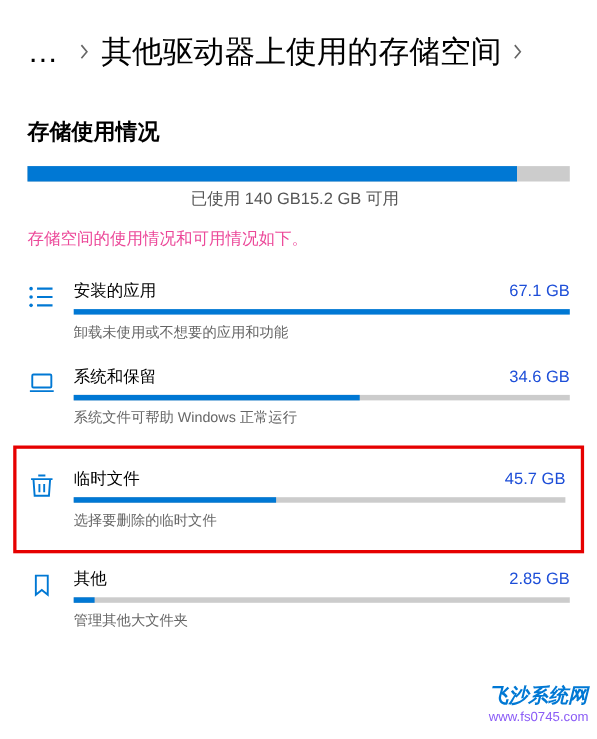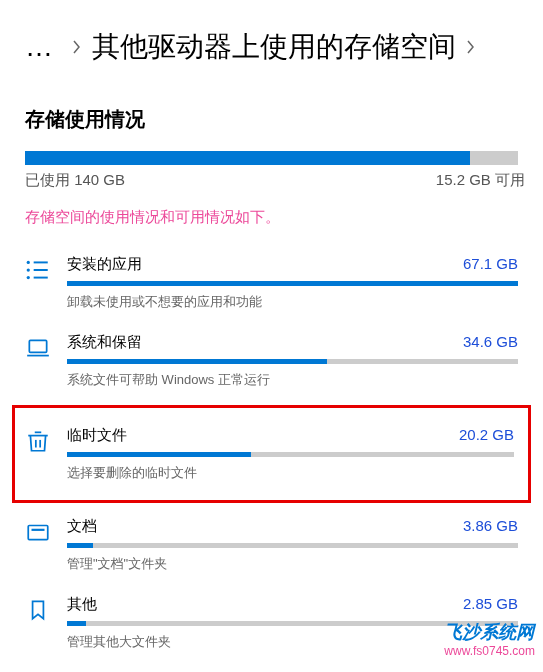--- a/index.html
+++ b/index.html
@@ -50,22 +50,22 @@
       background: #ccc;
       position: relative;
     }
     .main-bar-fill {
       height: 100%;
       background: #0078d4;
       width: 90.3%;
     }
     .main-stats {
       display: flex;
-      justify-content: space-between;
-      padding: 6px 18px 0 25px;
+      justify-content: center;
+      padding: 6px 32px 0 25px;
       font-size: 15px;
       color: #555;
     }
     .subtitle {
       padding: 18px 25px 18px 25px;
       font-size: 15px;
       color: #ec4899;
     }
     .category-list {
       padding: 0 25px;
@@ -128,21 +128,21 @@
       bottom: 14px;
       right: 8px;
       font-size: 18px;
     }
     .watermark-title {
       color: #0078d4;
       font-weight: 600;
       font-style: italic;
     }
     .watermark-url {
-      color: #ec4899;
+      color: #8b5cf6;
       font-size: 12px;
     }
     svg {
       width: 100%;
       height: 100%;
     }
   </style>
 </head>
 <body>
 
@@ -228,46 +228,26 @@
             <line x1="3" y1="7" x2="21" y2="7"></line>
             <line x1="9" y1="4" x2="15" y2="4"></line>
             <line x1="10" y1="11" x2="10" y2="18"></line>
             <line x1="14" y1="11" x2="14" y2="18"></line>
           </g>
         </svg>
       </div>
       <div class="cat-content">
         <div class="cat-header">
           <span class="cat-name">临时文件</span>
-          <span class="cat-size">20.2 GB</span>
+          <span class="cat-size">45.7 GB</span>
         </div>
         <div class="cat-bar">
           <div class="cat-bar-fill" style="width: 41.1%;"></div>
         </div>
         <div class="cat-desc">选择要删除的临时文件</div>
-      </div>
-    </div>
-    <div class="category-item">
-      <div class="cat-icon">
-        <svg viewBox="0 0 24 24">
-          <g stroke="#0078d4" stroke-width="1.6" fill="none">
-            <rect x="3" y="6" width="18" height="13" rx="1"></rect>
-            <rect x="6" y="9" width="12" height="2" fill="#0078d4" stroke="none"></rect>
-          </g>
-        </svg>
-      </div>
-      <div class="cat-content">
-        <div class="cat-header">
-          <span class="cat-name">文档</span>
-          <span class="cat-size">3.86 GB</span>
-        </div>
-        <div class="cat-bar">
-          <div class="cat-bar-fill" style="width: 5.8%;"></div>
-        </div>
-        <div class="cat-desc">管理"文档"文件夹</div>
       </div>
     </div>
     <div class="category-item">
       <div class="cat-icon">
         <svg viewBox="0 0 24 24">
           <g stroke="#0078d4" stroke-width="1.6" fill="none">
             <path d="M7 4 L17 4 L17 20 L12 16 L7 20 Z"></path>
           </g>
         </svg>
       </div>

